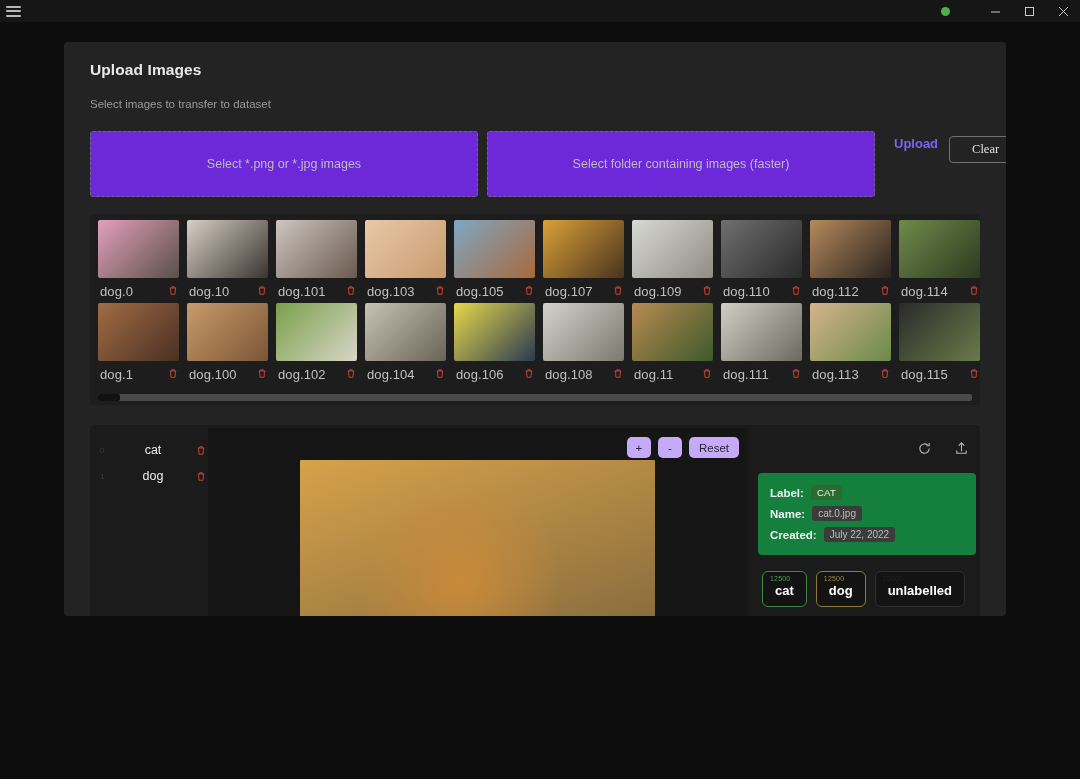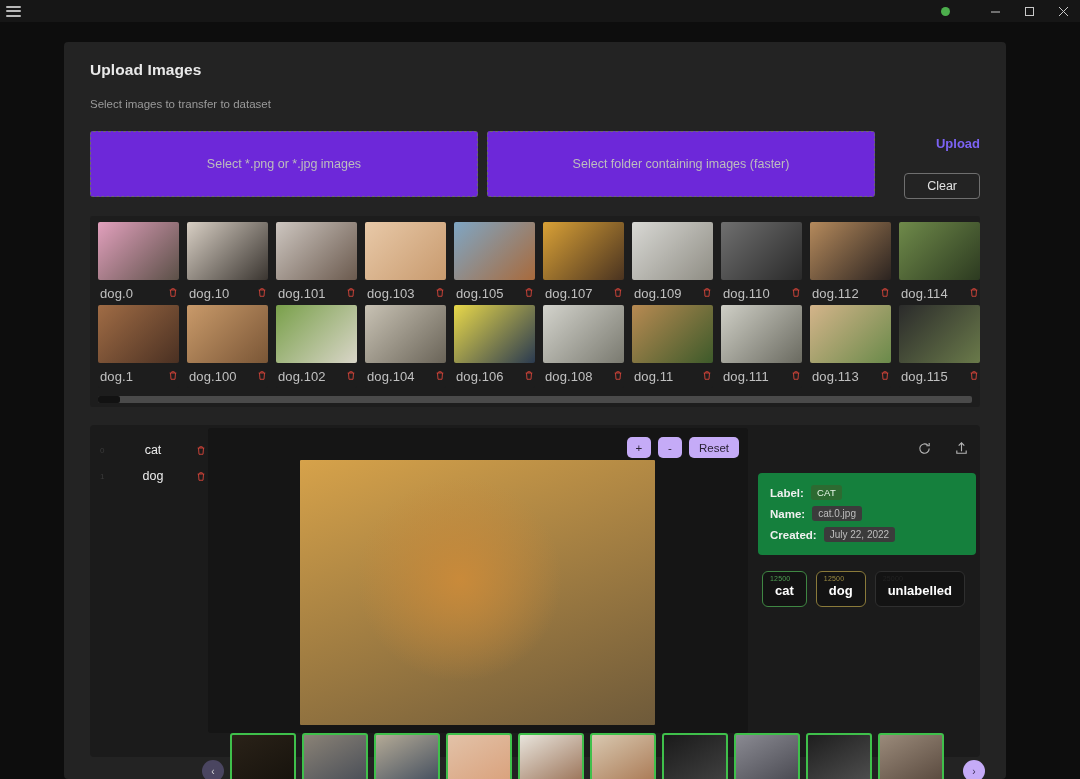--- a/index.html
+++ b/index.html
@@ -21,43 +21,43 @@
   .hamburger i { display:block; width: 15px; height: 2px; background: #b9b9b9; border-radius: 1px; }
   .tb-right { position:absolute; right:0; top:0; height:22px; display:flex; align-items:center; }
   .status-dot { width: 9px; height: 9px; border-radius: 50%; background: #4cae4c; margin-right: 28px; }
   .winbtn { width: 34px; height: 22px; display:flex; align-items:center; justify-content:center;
             color:#c9c9c9; font-size: 12px; cursor:pointer; }
   .winbtn svg { display:block; }
 
   
   .appwrap { width:1080px; height:757px; background:#0d0d0d; position:relative; }
   .panel {
-    position:absolute; left:64px; top:20px; width:942px; height:737px;
+    position:absolute; left:64px; top:20px; width:942px; height:574px;
     background: #232323; border-radius: 4px;
     overflow: hidden;
   }
 
   
   .upl-head { padding: 19px 26px 0 26px; }
   .upl-title { font-size: 15.5px; font-weight: bold; color: #e9e9e9; letter-spacing: .1px; }
   .upl-sub { font-size: 11.5px; color: #9a9a9a; margin-top: 19px; }
 
   .dropzones { display:flex; gap: 9px; padding: 21px 26px 0 26px; align-items: flex-start; }
   .dropzone {
     flex: 1 1 0; height: 66px;
     border: 1px dashed #6b6b6b; border-radius: 3px;
     display:flex; align-items:center; justify-content:center;
     font-size: 12.5px; color:#bdbdbd; cursor:pointer; background: #6d28d9;
   }
-  .upl-actions { width: 86px; margin-left: 10px; display:flex; flex-direction:column; align-items:flex-end; gap:22px; padding-top: 5px;}
+  .upl-actions { width: 86px; margin-left: 10px; display:flex; flex-direction:row; align-items:flex-start; gap:11px; padding-top: 5px;}
   .upload-link { color: #7c63f4; font-size: 13px; font-weight: bold; cursor:pointer; }
   .clear-btn {
     border: 1px solid #6f6f6f; border-radius: 4px; background: transparent;
     color: #e2e2e2; font-size: 12.5px; padding: 5px 22px; cursor:pointer;
-    font-family: Liberation Sans, sans-serif;
+    font-family: Liberation Serif, serif;
   }
 
   
   .thumbwrap { margin: 17px 26px 0 26px; background: #1d1d1d; border-radius: 3px; padding: 6px 4px 4px 4px; }
   .thumbrow { display:flex; gap: 0px; }
   .thumbcell { width: 89px; margin: 0 0px; padding: 0 4px; }
   .thumbcard { background: #1d1d1d; border-radius: 2px; }
   .thumbimg { width: 81px; height: 58px; border-radius: 2px; background-size: cover; background-position:center; }
   .thumbmeta { display:flex; align-items:center; justify-content:space-between; padding: 4px 1px 3px 2px; }
   .thumbname { font-size: 13px; color: #c0c0c0; letter-spacing:.1px; }

